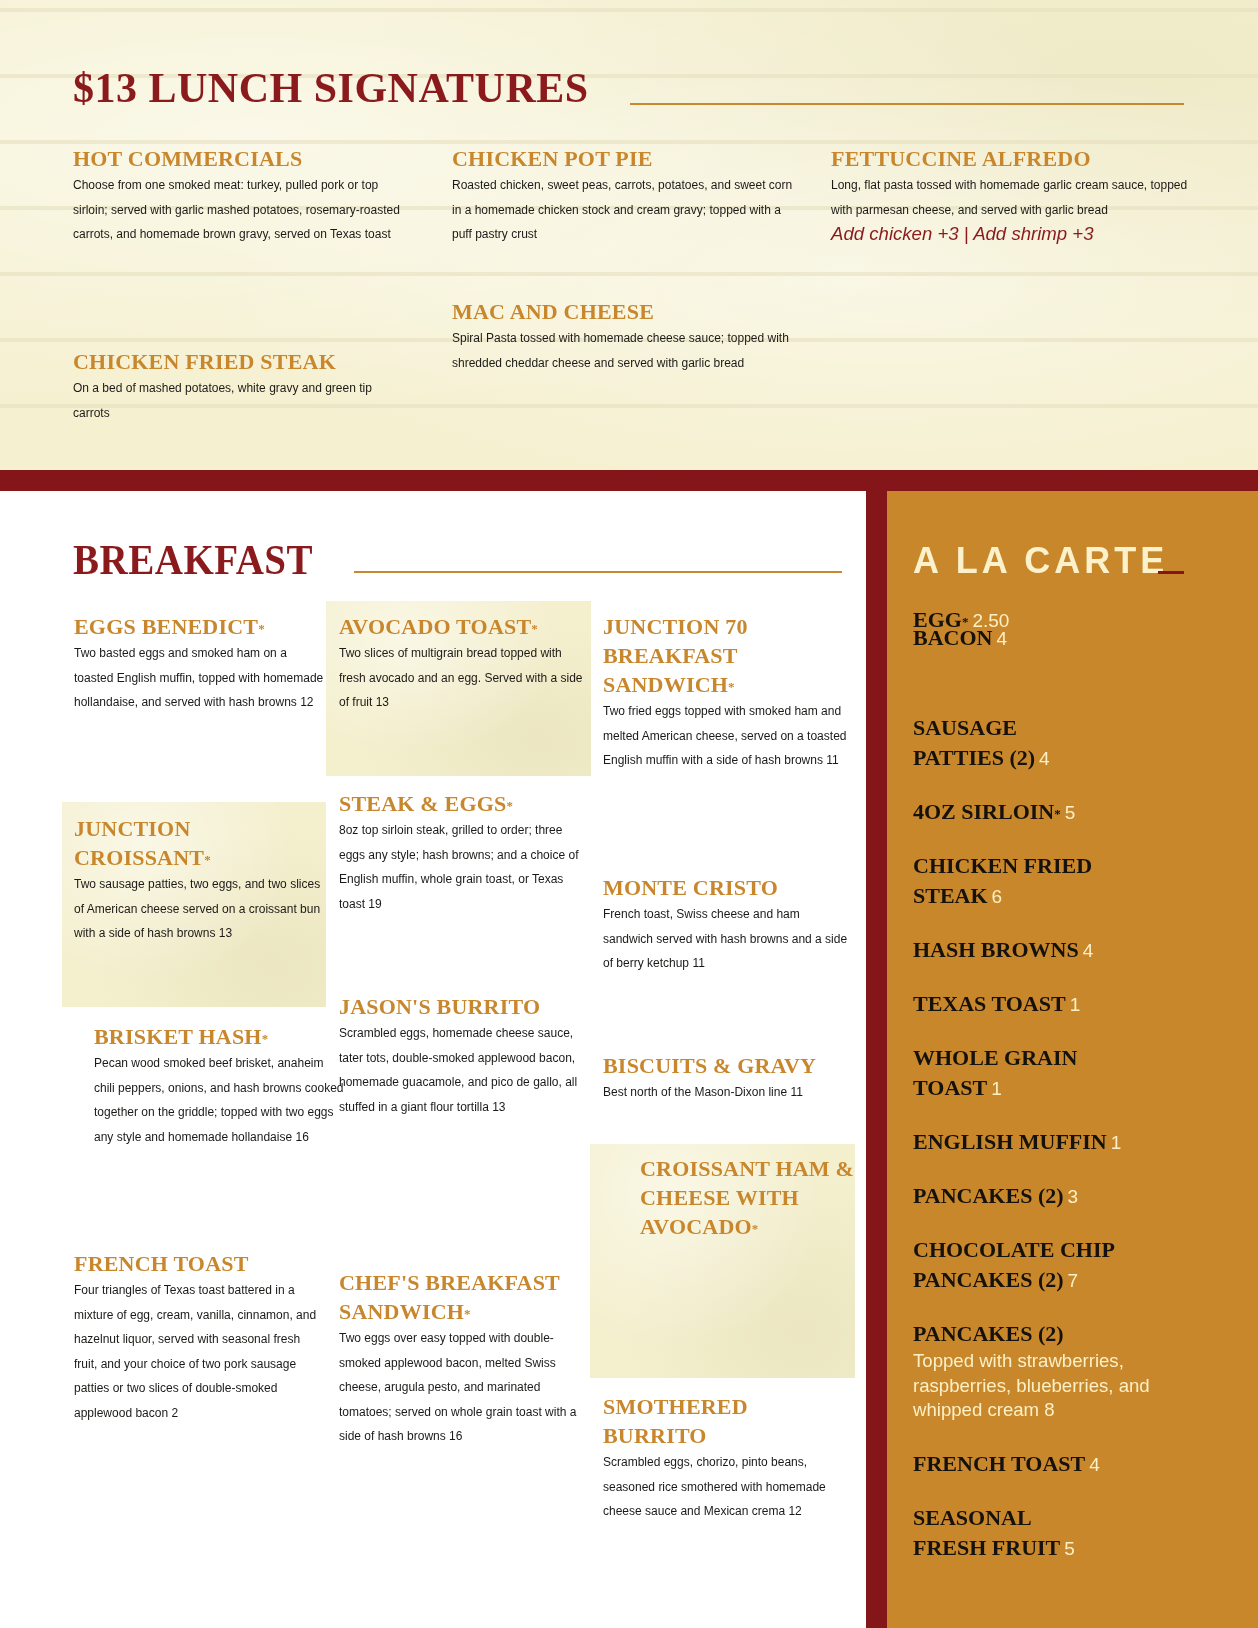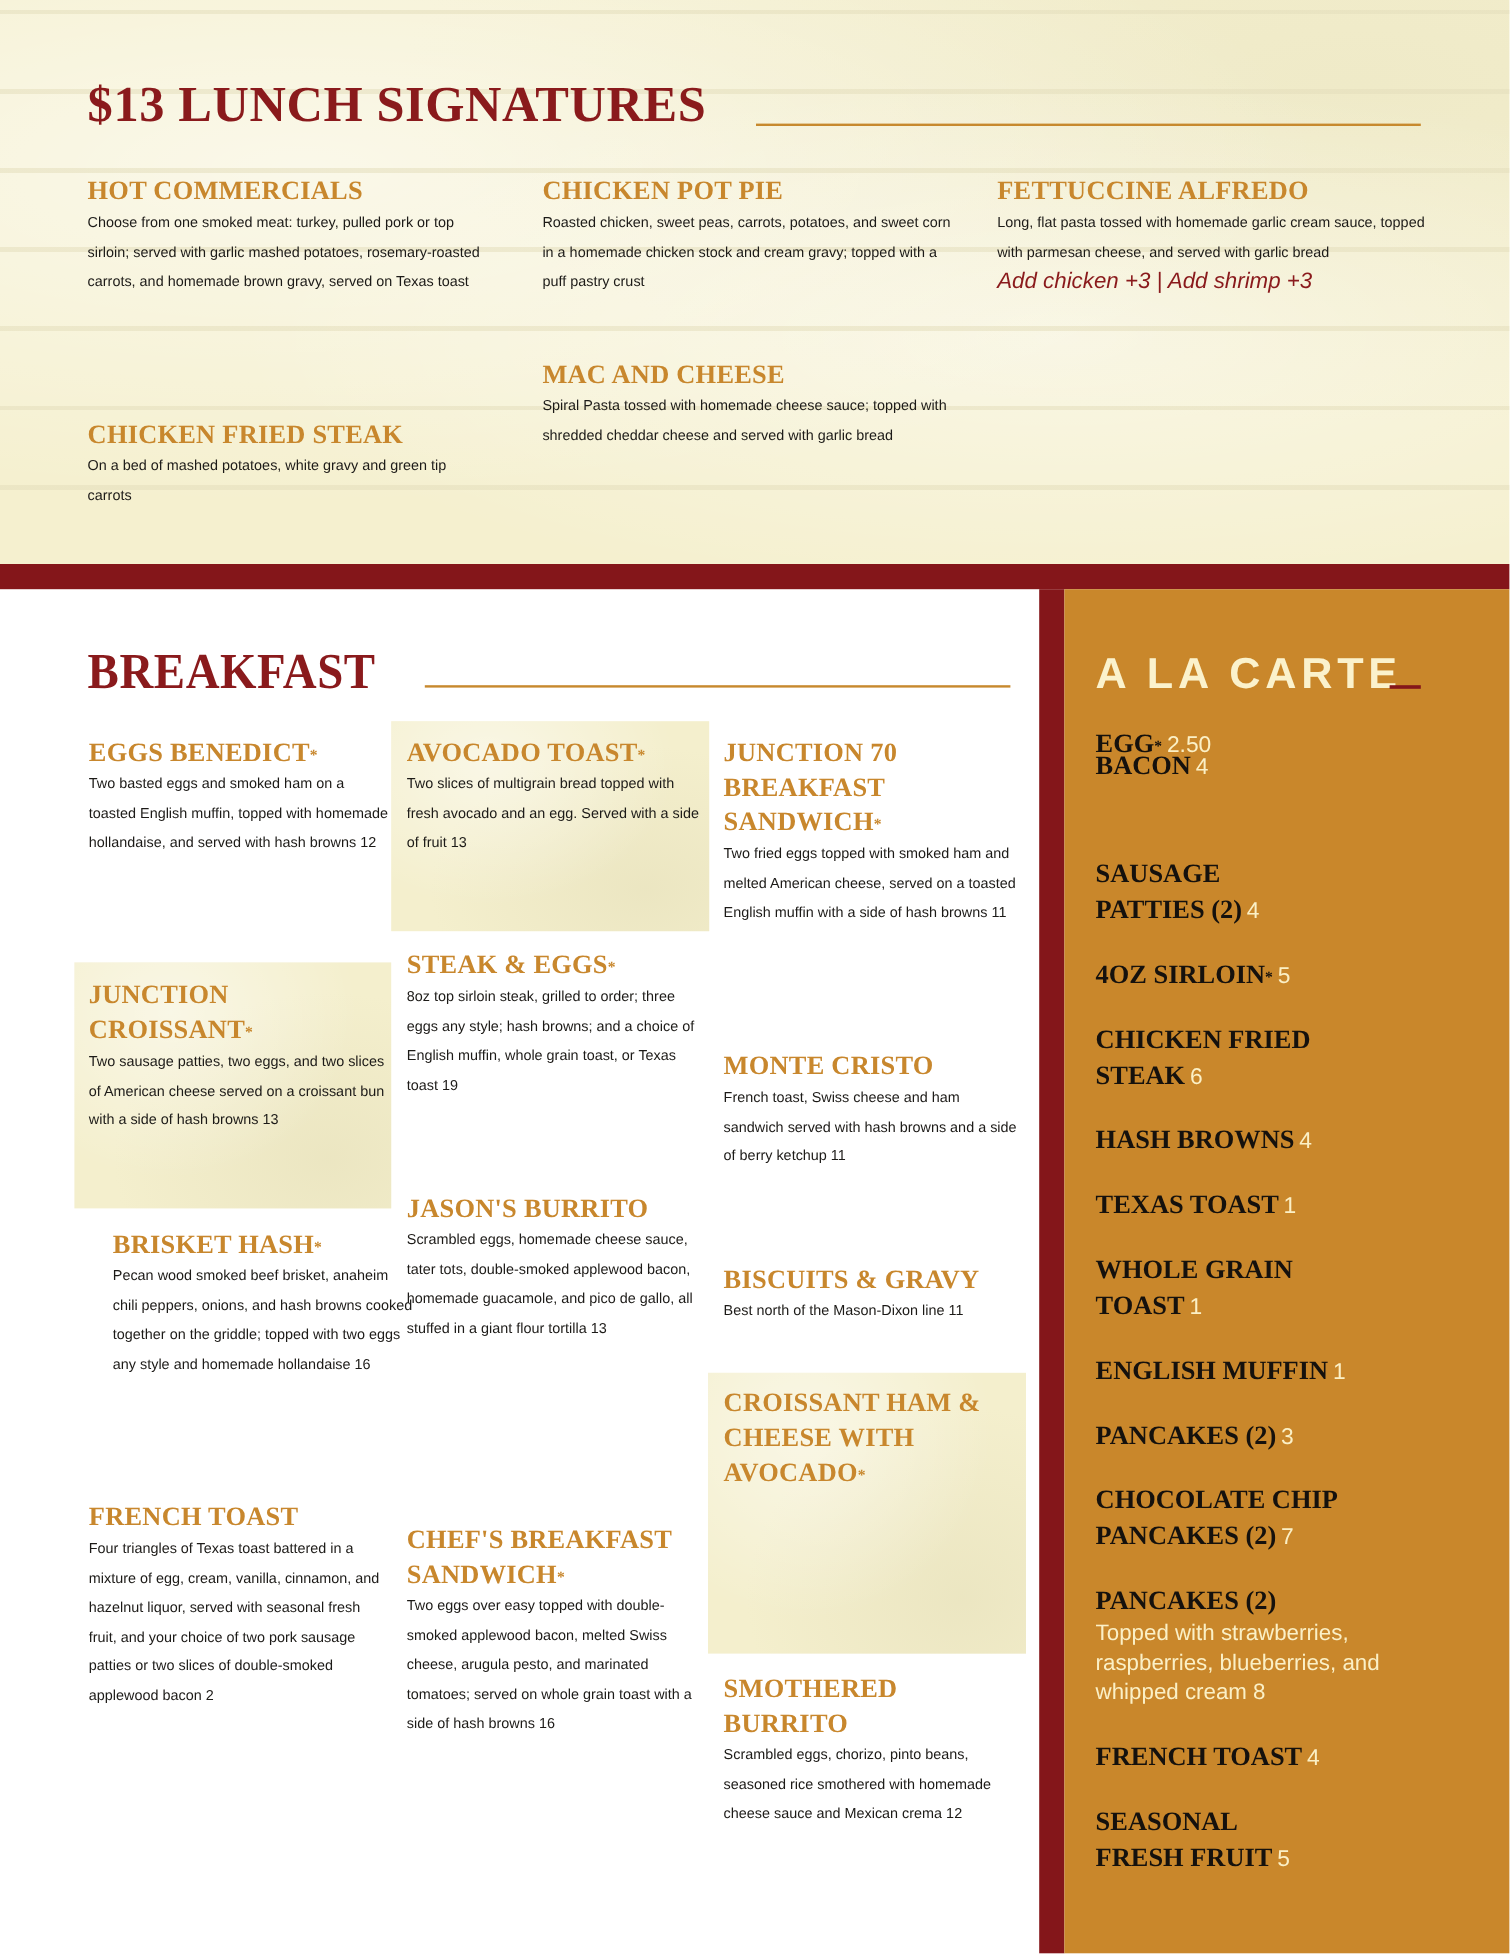--- a/index.html
+++ b/index.html
@@ -170,21 +170,21 @@
 </div>
 <div class="item" style="left:603px; top:873px; width:250px;">
   <div class="item-name"><span>MONTE CRISTO</span><sup></sup></div>
   <div class="item-desc">French toast, Swiss cheese and ham sandwich served with hash browns and a side of berry ketchup 11</div>
 </div>
 <div class="item" style="left:603px; top:1051px; width:250px;">
   <div class="item-name"><span>BISCUITS &amp; GRAVY</span><sup></sup></div>
   <div class="item-desc">Best north of the Mason-Dixon line 11</div>
 </div>
 <div class="item" style="left:603px; top:1154px; width:250px;">
-  <div class="item-name" style="width:230px;"><span>CROISSANT HAM &amp; CHEESE WITH AVOCADO</span><sup>*</sup></div>
+  <div class="item-name" style="width:230px;margin-left:37px;"><span>CROISSANT HAM &amp; CHEESE WITH AVOCADO</span><sup>*</sup></div>
 </div>
 <div class="item" style="left:603px; top:1392px; width:250px;">
   <div class="item-name" style="width:180px;"><span>SMOTHERED BURRITO</span><sup></sup></div>
   <div class="item-desc">Scrambled eggs, chorizo, pinto beans, seasoned rice smothered with homemade cheese sauce and Mexican crema 12</div>
 </div>
 
 <aside class="alc-panel"></aside>
 <h2 class="alc-title">A LA CARTE</h2>
 <div class="alc-rule"></div>
 

